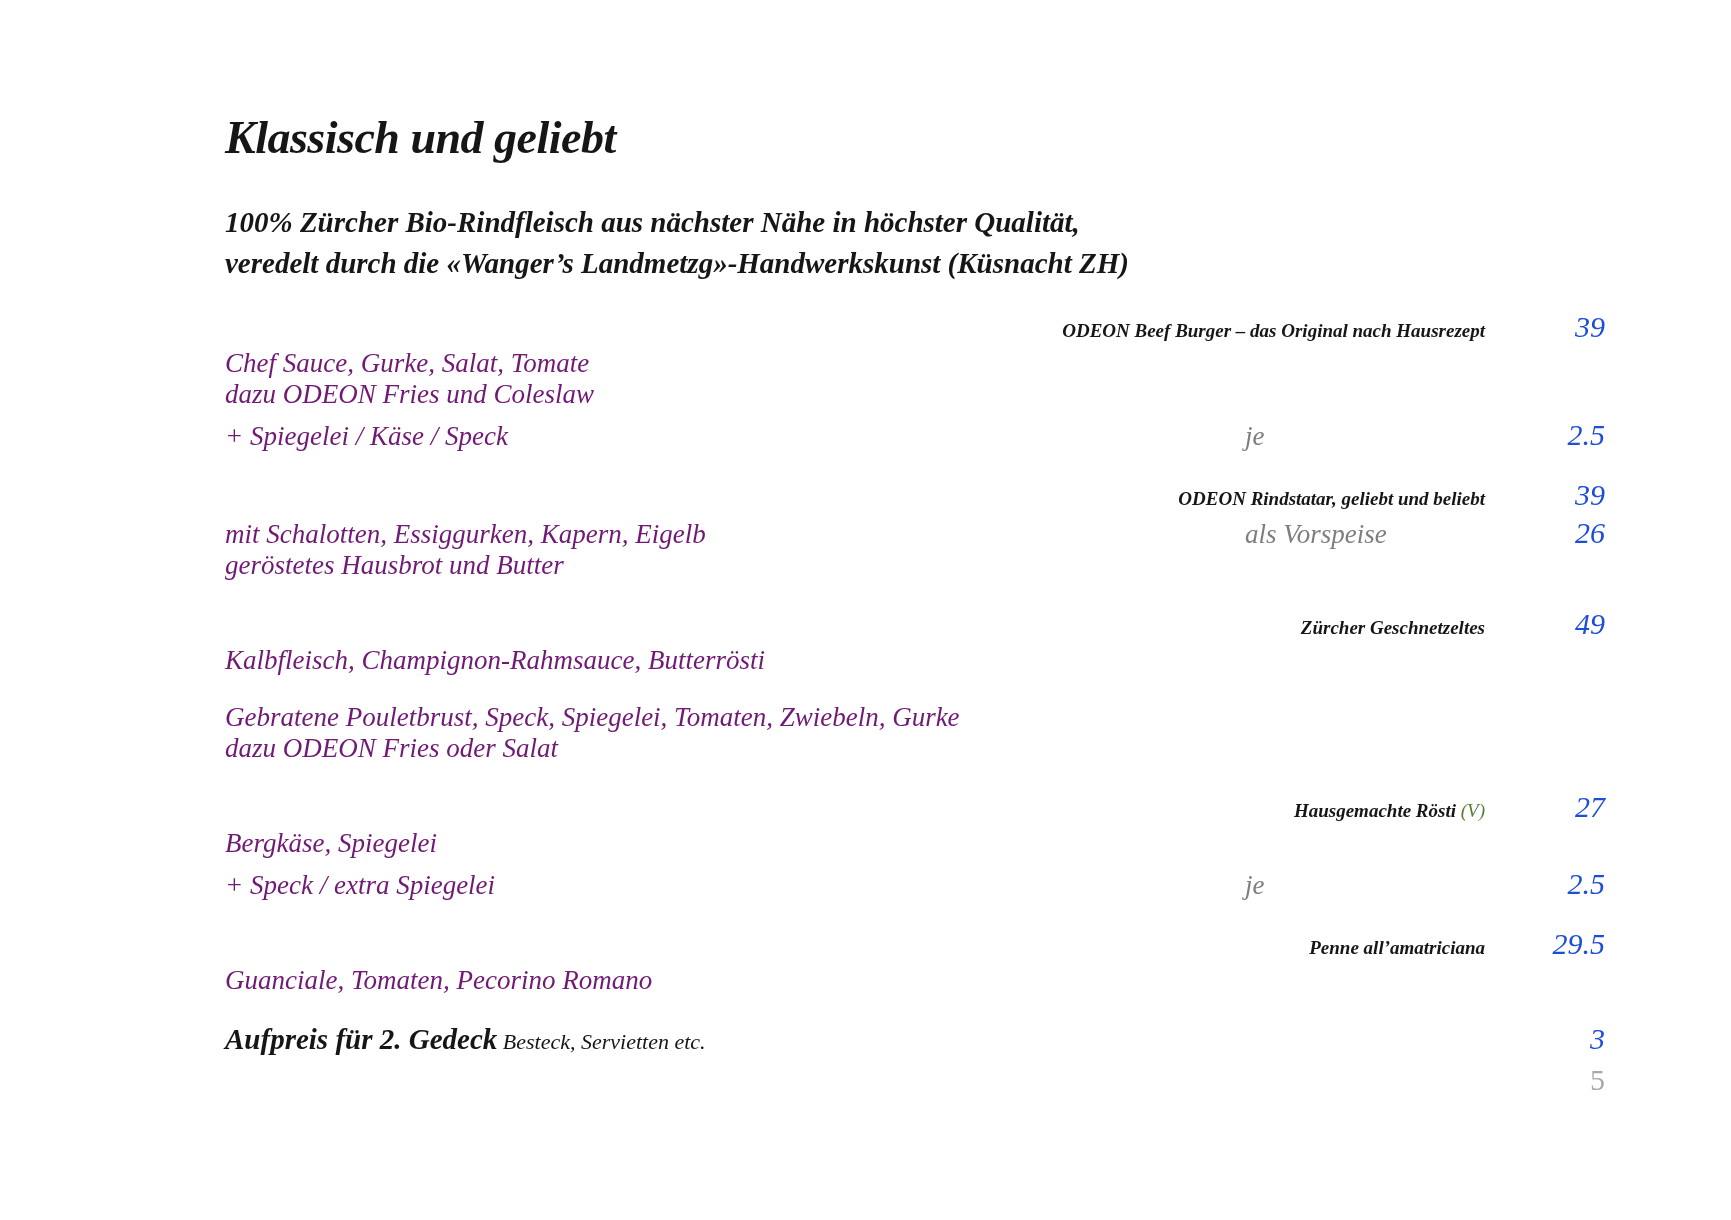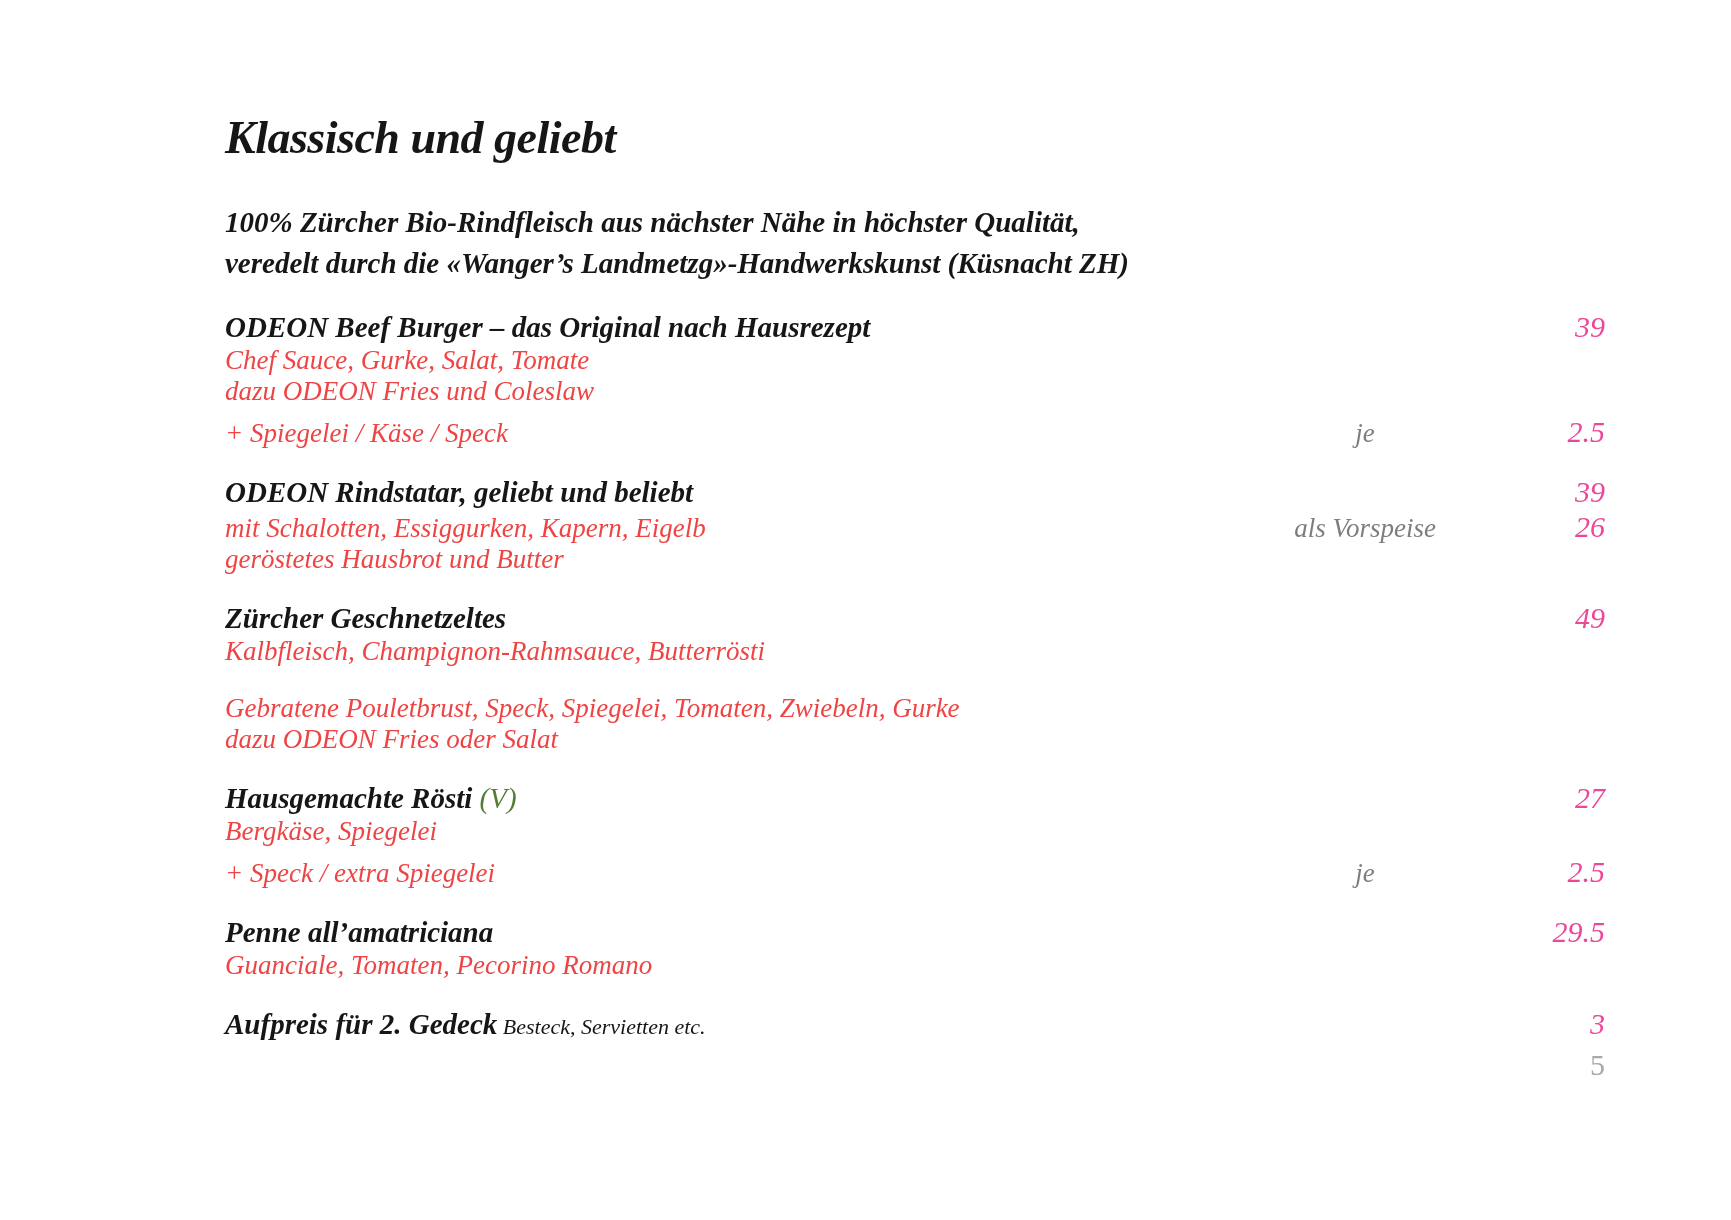--- a/index.html
+++ b/index.html
@@ -28,47 +28,48 @@
   .intro {
     font-size: 29px;
     font-weight: 700;
     line-height: 41px;
     margin: 0;
   }
   .item { margin-top: 26px; }
   .row { display: flex; align-items: baseline; }
   .name {
     flex: 1 1 auto;
-    font-size: 29px;
+    font-size: 19px;
     font-weight: 700;
     line-height: 35px;
+    text-align: right;
   }
   .desc {
     flex: 1 1 auto;
     font-size: 27px;
     font-weight: 400;
     line-height: 31px;
-    color: #ef4444;
+    color: #701a75;
   }
   .addon { margin-top: 8px; }
   .label {
     flex: 0 0 240px;
     width: 240px;
-    text-align: center;
+    text-align: left;
     font-size: 27px;
     font-weight: 400;
     color: #7e7e7e;
   }
   .price {
     flex: 0 0 120px;
     width: 120px;
     text-align: right;
     font-size: 30px;
     font-weight: 400;
-    color: #ec4899;
+    color: #1d4ed8;
   }
   .veg { color: #567d35; font-weight: 400; }
   .footer-bold { font-weight: 700; font-size: 29px; line-height: 35px; text-align: center; }
   .footer-reg { font-weight: 400; font-size: 22px; line-height: 35px; }
   .footer-text { flex: 1 1 auto; }
   .pagenum-row { display: flex; margin-top: 4px; }
   .pagenum {
     margin-left: auto;
     flex: 0 0 120px;
     width: 120px;

